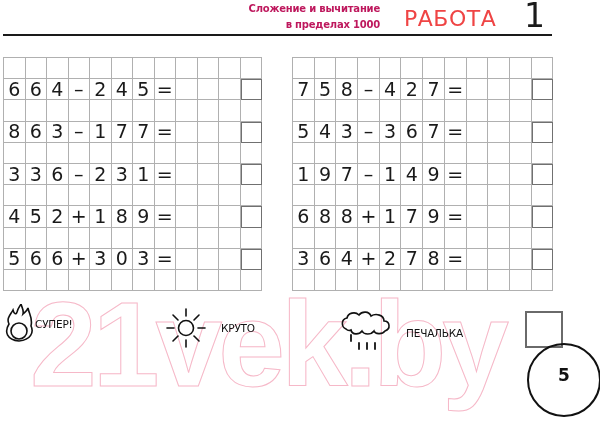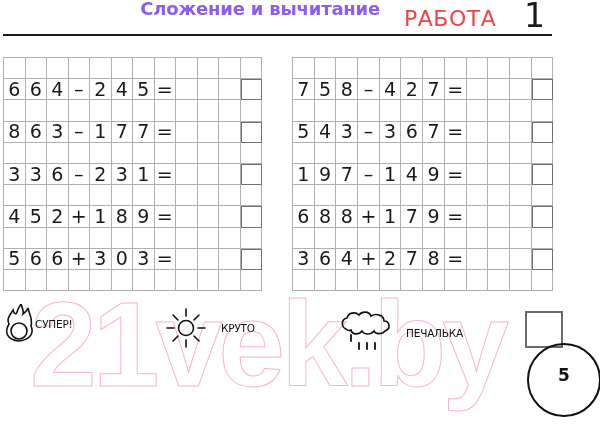--- a/index.html
+++ b/index.html
@@ -15,23 +15,23 @@
       font-family: "DejaVu Sans", sans-serif;
       color: #111;
     }
     .subtitle {
       position: absolute;
       right: 220px;
       top: 1px;
       text-align: right;
       font-family: "DejaVu Sans", sans-serif;
       font-weight: bold;
-      font-size: 18px;
+      font-size: 10px;
       line-height: 16px;
-      color: #8b5cf6;
+      color: #be185d;
       letter-spacing: -0.2px;
     }
     .work-title {
       position: absolute;
       left: 404px;
       top: 6px;
       font-family: "DejaVu Sans", sans-serif;
       font-size: 22px;
       line-height: 26px;
       color: #ef4444;
@@ -138,20 +138,21 @@
     }
     .fg { z-index: 1; }
   </style>
 </head>
 <body>
 
 <div class="watermark">21vek.by</div>
 
 <div class="subtitle fg">
   <div>Сложение и вычитание</div>
+  <div>в пределах 1000</div>
 </div>
 <div class="work-title fg">РАБОТА</div>
 <div class="work-number fg">1</div>
 <div class="header-rule fg"></div>
 
 <div class="grid left fg" id="grid-left">
     <div class="cell"></div>
     <div class="cell"></div>
     <div class="cell"></div>
     <div class="cell"></div>

